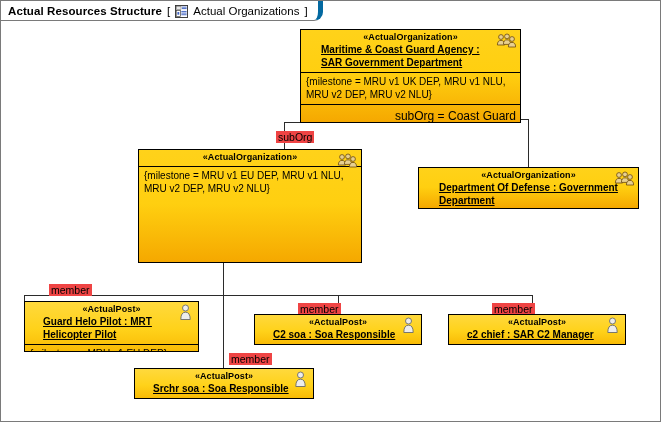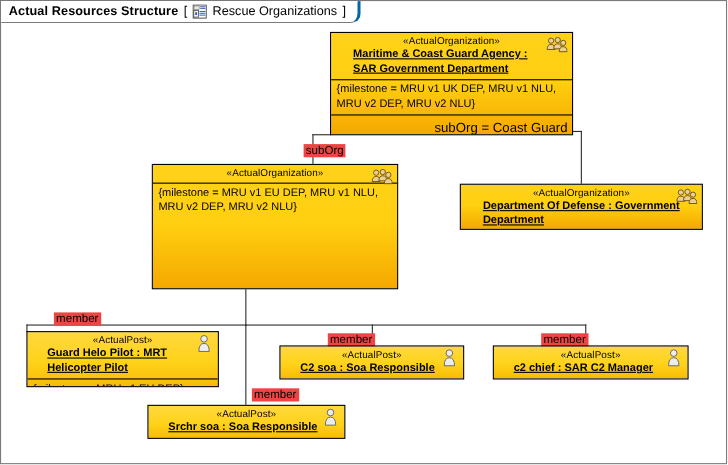--- a/index.html
+++ b/index.html
@@ -10,21 +10,21 @@
   }
   
   #frame{
     position:absolute;left:0;top:0;width:661px;height:422px;
     border:1px solid #7a7a7a;box-sizing:border-box;background:#fff;
   }
   #title-tab{
     position:absolute;left:0;top:0;height:20px;
     padding:0 10px 0 7px;
     display:flex;align-items:center;gap:5px;
-    border-right:3px solid #0369a1;border-bottom:1px solid #7a7a7a;
+    border-right:5px solid #0369a1;border-bottom:1px solid #7a7a7a;
     background:#fff;box-sizing:border-box;
     border-bottom-right-radius:9px;
   }
   #title-tab .t-main{font-size:11.5px;font-weight:bold;letter-spacing:.1px;}
   #title-tab .t-brk{font-size:11.5px;}
   #title-tab .t-sub{font-size:11.5px;}
   .doc-icon{width:13px;height:13px;display:inline-block;position:relative;vertical-align:middle;}
 
   
   .ln{position:absolute;background:#2b2b2b;}
@@ -40,21 +40,21 @@
     position:absolute;box-sizing:border-box;
     border:1px solid #000;
     background:linear-gradient(to bottom,#ffd21a 0%,#ffcf10 48%,#f5a800 100%);
     overflow:hidden;
   }
   .node.flat{
     background:linear-gradient(to bottom,#ffd93d 0%,#ffd21a 55%,#f9bb05 100%);
   }
   .nhead{position:relative;padding:2px 4px 3px 4px;}
   .stereo{
-    font-size:9px;text-align:center;line-height:11px;letter-spacing:.1px;
+    font-size:9px;text-align:center;line-height:11px;letter-spacing:.1px;font-weight:bold;
   }
   .nname{
     font-size:10px;font-weight:bold;text-align:left;line-height:13px;
     text-decoration:underline;padding:0 14px;
   }
   .nname.wide{padding:0 16px;}
   .compart{
     border-top:1px solid #000;padding:2px 4px 3px 5px;
     font-size:10px;line-height:13px;
   }
@@ -82,21 +82,21 @@
         </g>
         <rect x="1.3" y="6" width="4.6" height="6.4" fill="#fff" stroke="#333" stroke-width="0.7"></rect>
         <rect x="2.6" y="7.6" width="2" height="2.8" fill="#3b5fc0"></rect>
         <g fill="#3b5fc0">
           <rect x="6.8" y="6.4" width="5.7" height="1"></rect>
           <rect x="6.8" y="8.2" width="5.7" height="1"></rect>
           <rect x="6.8" y="10" width="5.7" height="1"></rect>
         </g>
       </svg>
     </span>
-    <span class="t-sub">Rescue Organizations</span>
+    <span class="t-sub">Actual Organizations</span>
     <span class="t-brk">]</span>
   </div>
 
   <div class="ln lnv" style="left:283px;top:121px;height:27px;"></div>
   <div class="ln lnh" style="left:283px;top:121px;width:17px;"></div>
   <div class="elabel" style="left:275px;top:130px;">subOrg</div>
 
   <div class="ln lnh" style="left:519px;top:118px;width:9px;"></div>
   <div class="ln lnv" style="left:527px;top:118px;height:48px;"></div>
 

